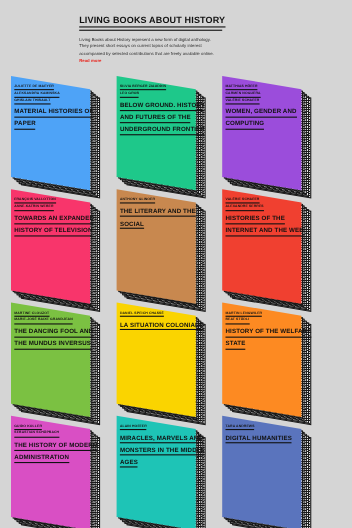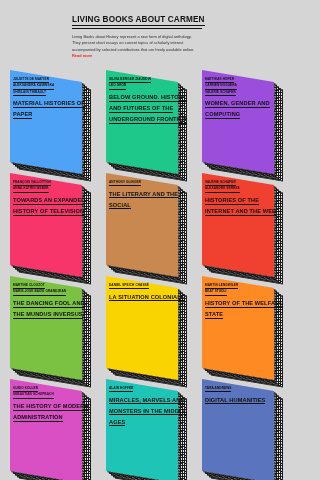--- a/index.html
+++ b/index.html
@@ -152,21 +152,21 @@
     box-decoration-break: clone;
     -webkit-box-decoration-break: clone;
   }
 </style>
 </head>
 <body>
 
 <div id="page">
 
   <div class="header">
-    <h1 class="site-title">LIVING BOOKS ABOUT CARMEN</h1>
+    <h1 class="site-title">LIVING BOOKS ABOUT HISTORY</h1>
     <div class="title-rule"></div>
     <p class="intro"><span>Living Books about History represent a new form of digital anthology. They present short essays on current topics of scholarly interest accompanied by selected contributions that are freely available online.</span>
       <a class="read-more" href="#">Read more</a></p>
   </div>
 
   <div class="grid" id="book-grid">
       <div class="cell">
         <div class="book">
           <div class="pages">
             <i></i>

